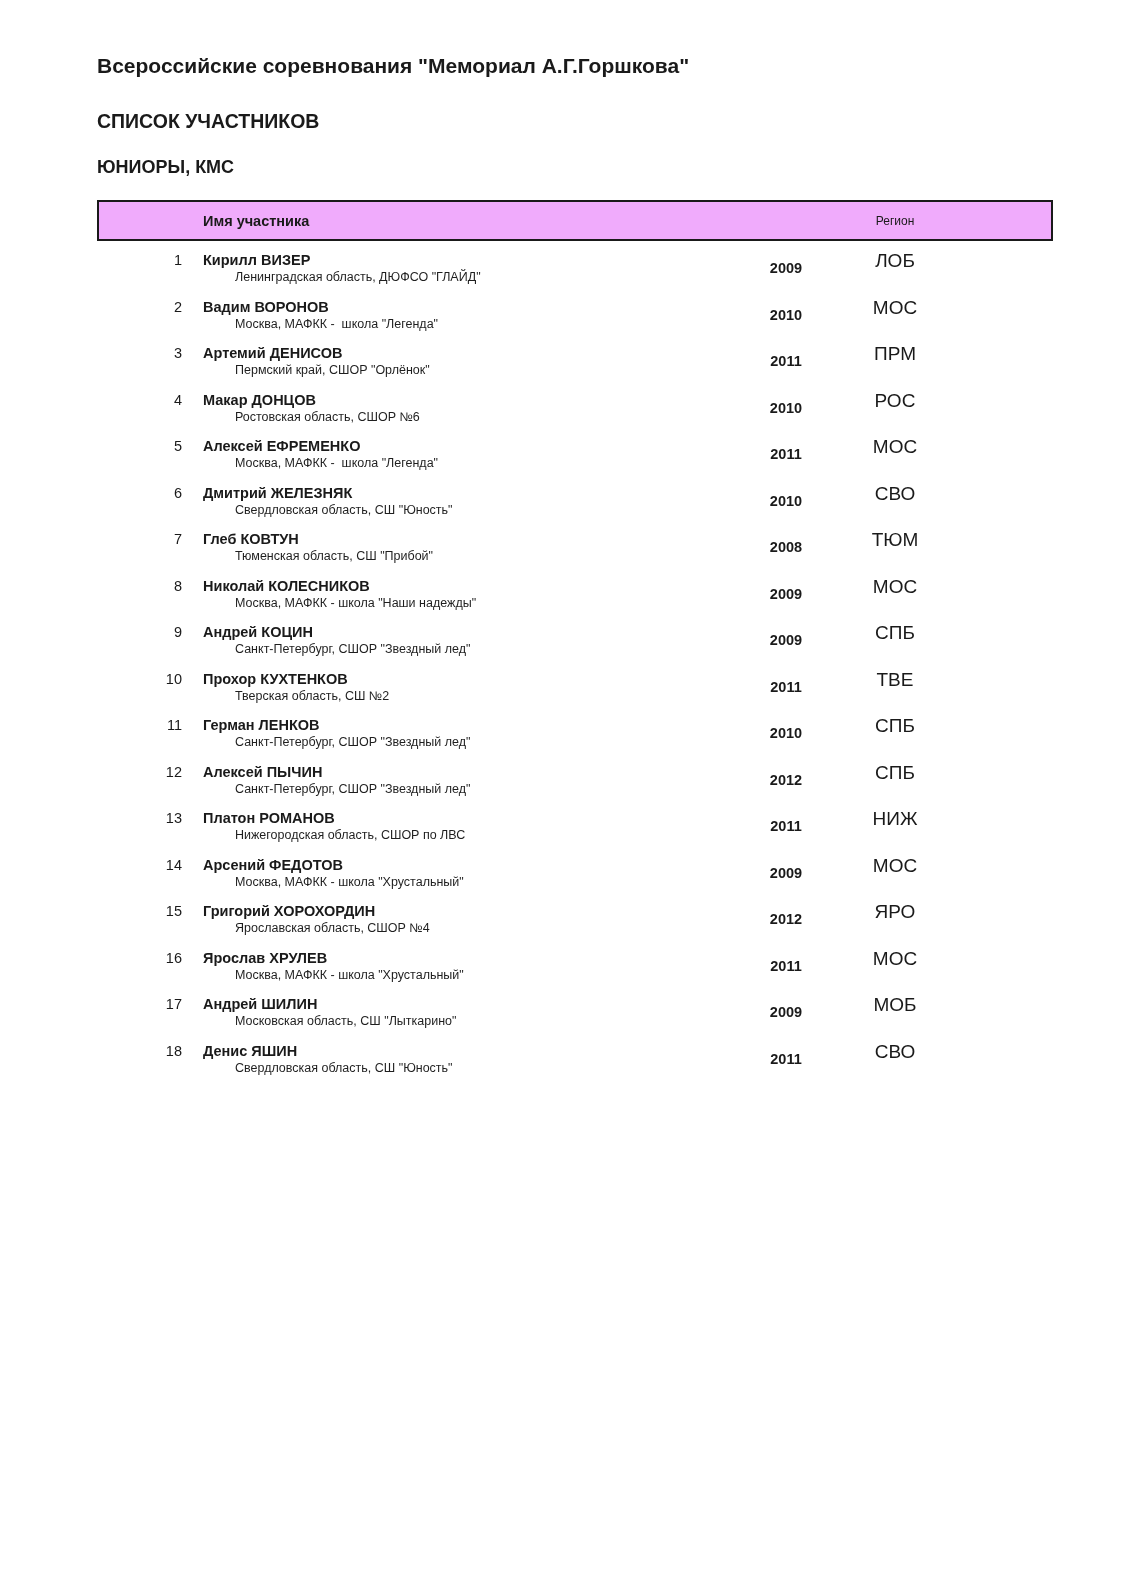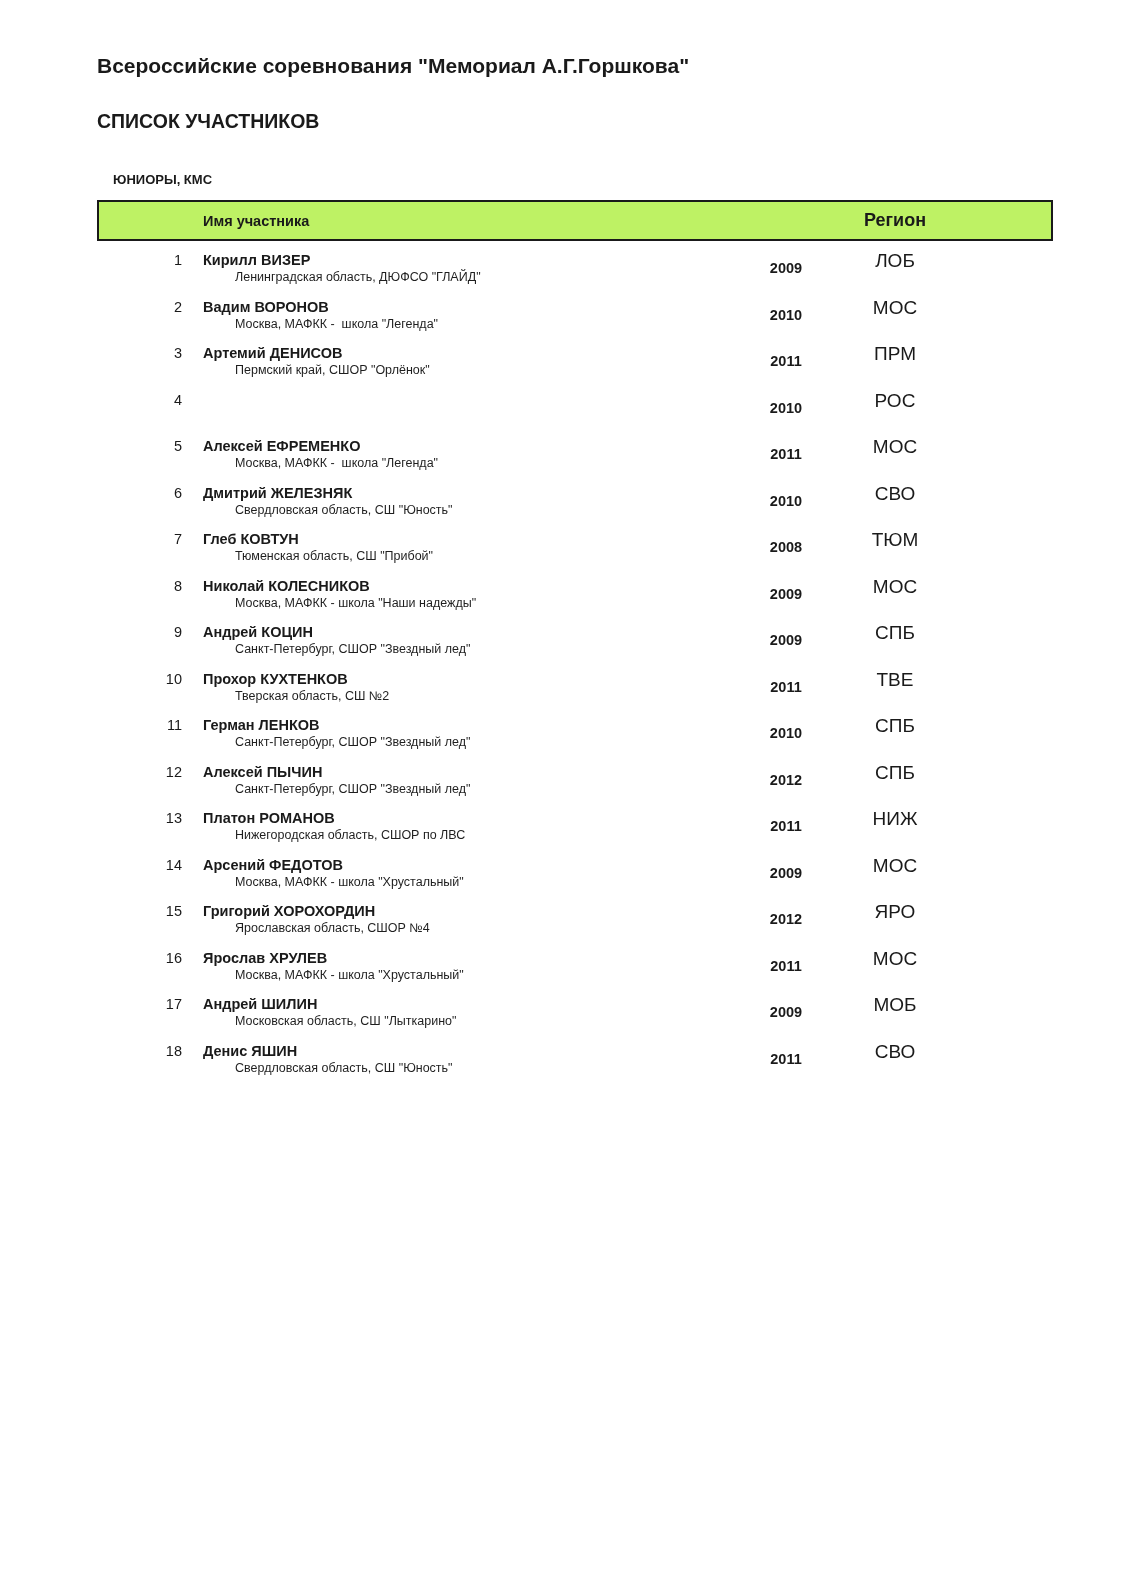--- a/index.html
+++ b/index.html
@@ -39,35 +39,35 @@
     margin: 0;
     font-size: 19.5px;
     font-weight: bold;
     line-height: 1.15;
     white-space: nowrap;
   }
   .category {
     position: absolute;
     left: 97px;
     top: 157px;
-    margin: 16px;
-    font-size: 13px;
+    margin: 0;
+    font-size: 18px;
     font-weight: bold;
     line-height: 1.15;
     white-space: nowrap;
   }
   .header-box {
     position: absolute;
     left: 97px;
     top: 200px;
     width: 956px;
     height: 41px;
     box-sizing: border-box;
     border: 2px solid #1a1a1a;
-    background: #bef264;
+    background: #f0abfc;
   }
   .col-name-header {
     position: absolute;
     left: 104px;
     top: 0;
     height: 37px;
     display: flex;
     align-items: center;
     font-size: 14.5px;
     font-weight: bold;
@@ -75,22 +75,22 @@
   }
   .col-region-header {
     position: absolute;
     left: 731px;
     top: 0;
     width: 130px;
     height: 37px;
     display: flex;
     align-items: center;
     justify-content: center;
-    font-size: 18px;
-    font-weight: bold;
+    font-size: 12px;
+    font-weight: normal;
     white-space: nowrap;
   }
   .rows {
     position: absolute;
     left: 0;
     top: 252px;
     width: 1123px;
   }
   .row {
     position: relative;
@@ -189,20 +189,24 @@
     <div class="name-block">
       <div class="name">Артемий ДЕНИСОВ</div>
       <div class="club">Пермский край, СШОР "Орлёнок"</div>
     </div>
     <span class="year">2011</span>
     <span class="region">ПРМ</span>
   </div>
 
   <div class="row">
     <span class="num">4</span>
+    <div class="name-block">
+      <div class="name">Макар ДОНЦОВ</div>
+      <div class="club">Ростовская область, СШОР №6</div>
+    </div>
     <span class="year">2010</span>
     <span class="region">РОС</span>
   </div>
 
   <div class="row">
     <span class="num">5</span>
     <div class="name-block">
       <div class="name">Алексей ЕФРЕМЕНКО</div>
       <div class="club">Москва, МАФКК -  школа "Легенда"</div>
     </div>

